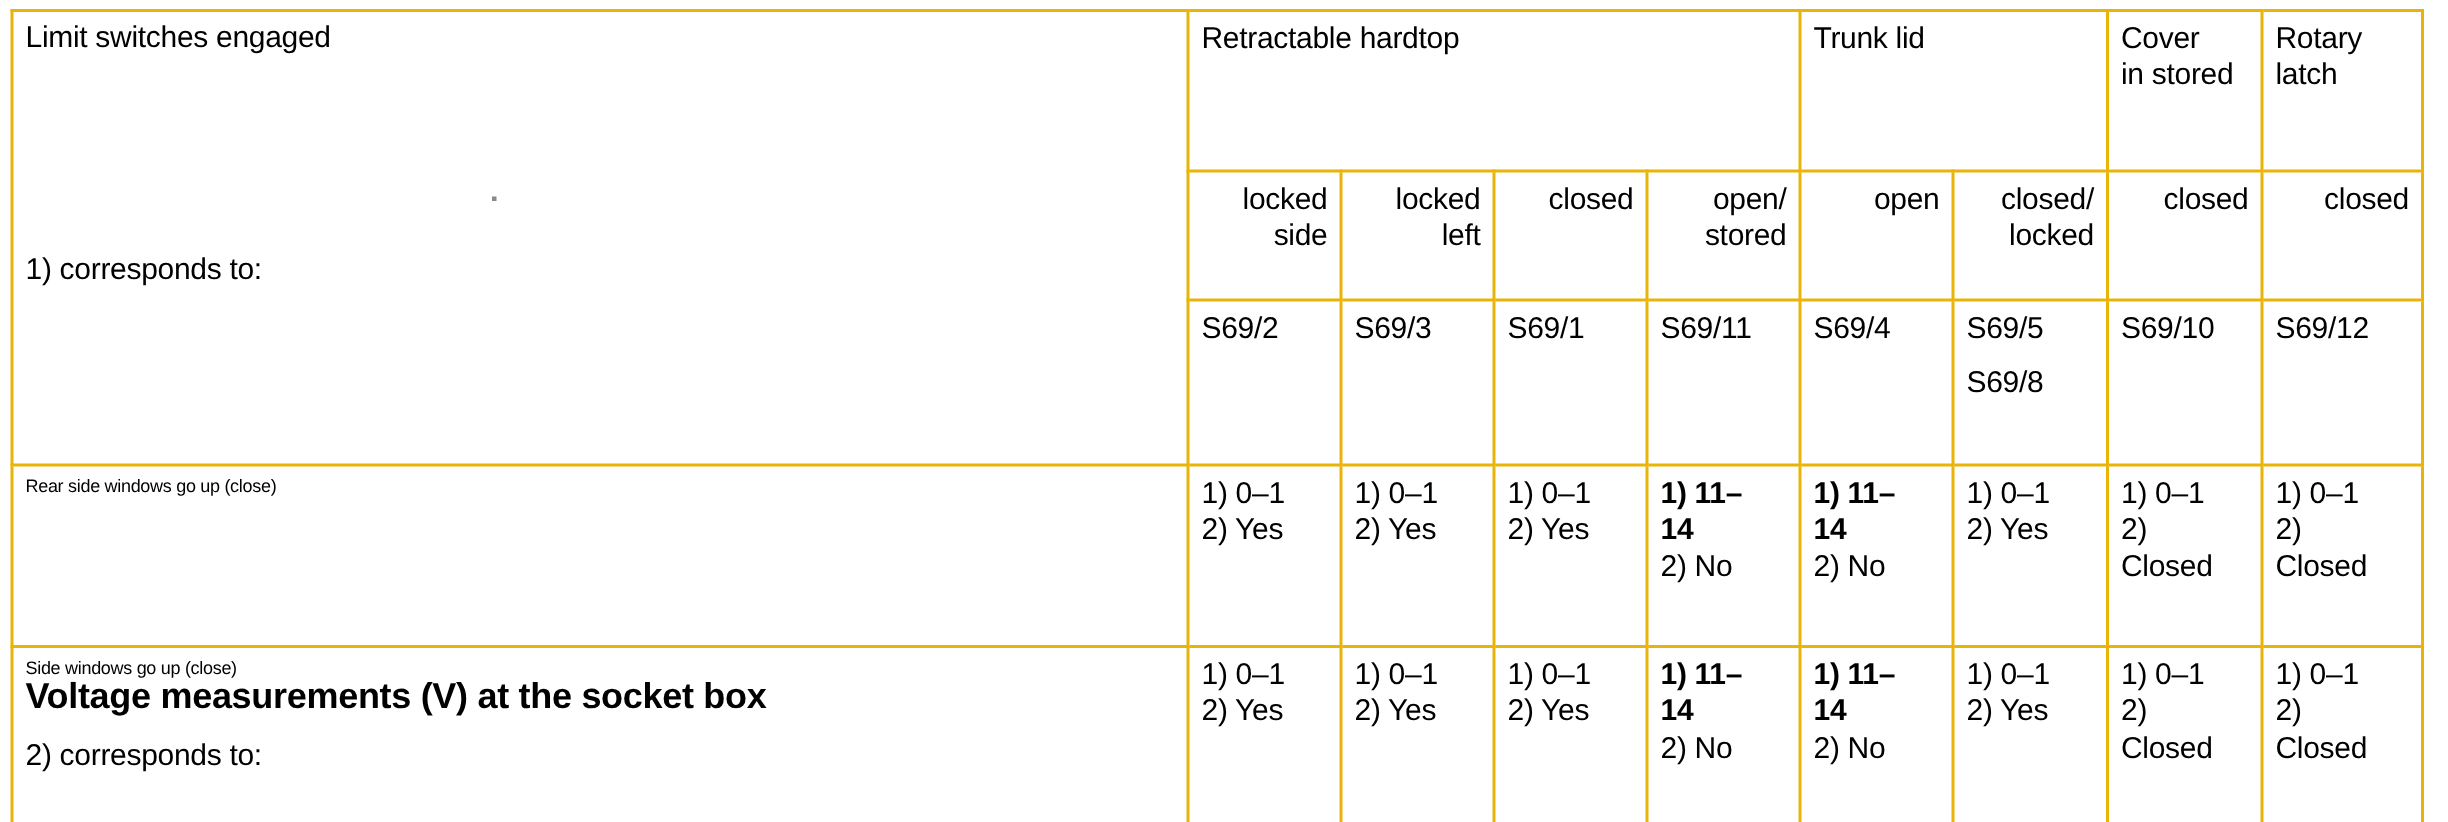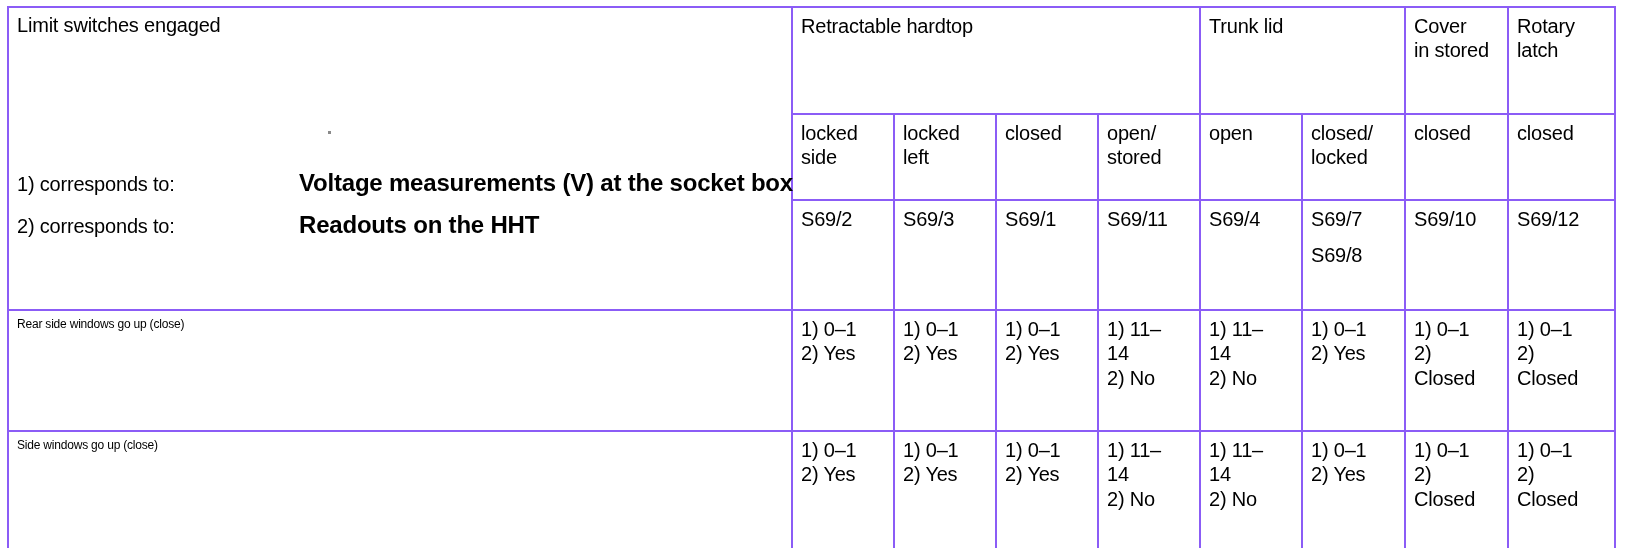--- a/index.html
+++ b/index.html
@@ -27,39 +27,39 @@
     position: absolute;
     left: 7px;
     top: 6px;
     width: 1608px;
     height: 528px;
     border-collapse: collapse;
     table-layout: fixed;
     background: #ffffff;
   }
   .doc-table td {
-    border: 2px solid #8b5cf6;
+    border: 2px solid #eab308;
     vertical-align: top;
     padding: 6px 8px 4px 8px;
     font-size: 20px;
     line-height: 1.18;
     letter-spacing: -0.2px;
     font-family: "Liberation Sans", sans-serif;
     color: #000;
   }
 
   
   .c-desc   { width: 784px; }
   .c-sw     { width: 102px; }
   .c-sw-w   { width: 103px; }
   .c-last   { width: 107px; }
 
   
   .grp-cell { height: 95px; }
-  .state-cell { height: 74px; }
+  .state-cell { height: 74px; text-align: right; }
   .code-cell  { height: 98px; }
 
   .row-label-cell { height: 109px; }
   .row-data-cell  { height: 109px; }
 
   .left-head-wrap {
     position: relative;
     height: 265px;
   }
   .left-title {
@@ -72,20 +72,21 @@
   .legend {
     position: absolute;
     left: 0;
     top: 155px;
     width: 100%;
   }
   .legend-row {
     display: flex;
     align-items: baseline;
     margin-bottom: 14px;
+    flex-direction: column;
   }
   .legend-key {
     width: 282px;
     flex: 0 0 282px;
     font-size: 20px;
     white-space: nowrap;
   }
   .legend-val {
     font-size: 24px;
     white-space: nowrap;
@@ -96,21 +97,21 @@
     font-size: 12px;
     white-space: nowrap;
   }
 
   .cellline {
     display: block;
     white-space: nowrap;
     font-size: 20px;
     line-height: 1.22;
   }
-  .cellline.b { font-weight: normal; }
+  .cellline.b { font-weight: bold; }
 
   
   .speck {
     position: absolute;
     left: 311px;
     top: 117px;
     width: 3px;
     height: 3px;
     background: #8a8a8a;
   }
@@ -209,21 +210,21 @@
         <td class="code-cell">
           <span class="cellline">S69/1</span>
         </td>
         <td class="code-cell">
           <span class="cellline">S69/11</span>
         </td>
         <td class="code-cell">
           <span class="cellline">S69/4</span>
         </td>
         <td class="code-cell">
-          <span class="cellline">S69/7</span>
+          <span class="cellline">S69/5</span>
           <span class="cellline" style="margin-top:12px">S69/8</span>
         </td>
         <td class="code-cell">
           <span class="cellline">S69/10</span>
         </td>
         <td class="code-cell">
           <span class="cellline">S69/12</span>
         </td>
       </tr>
 

